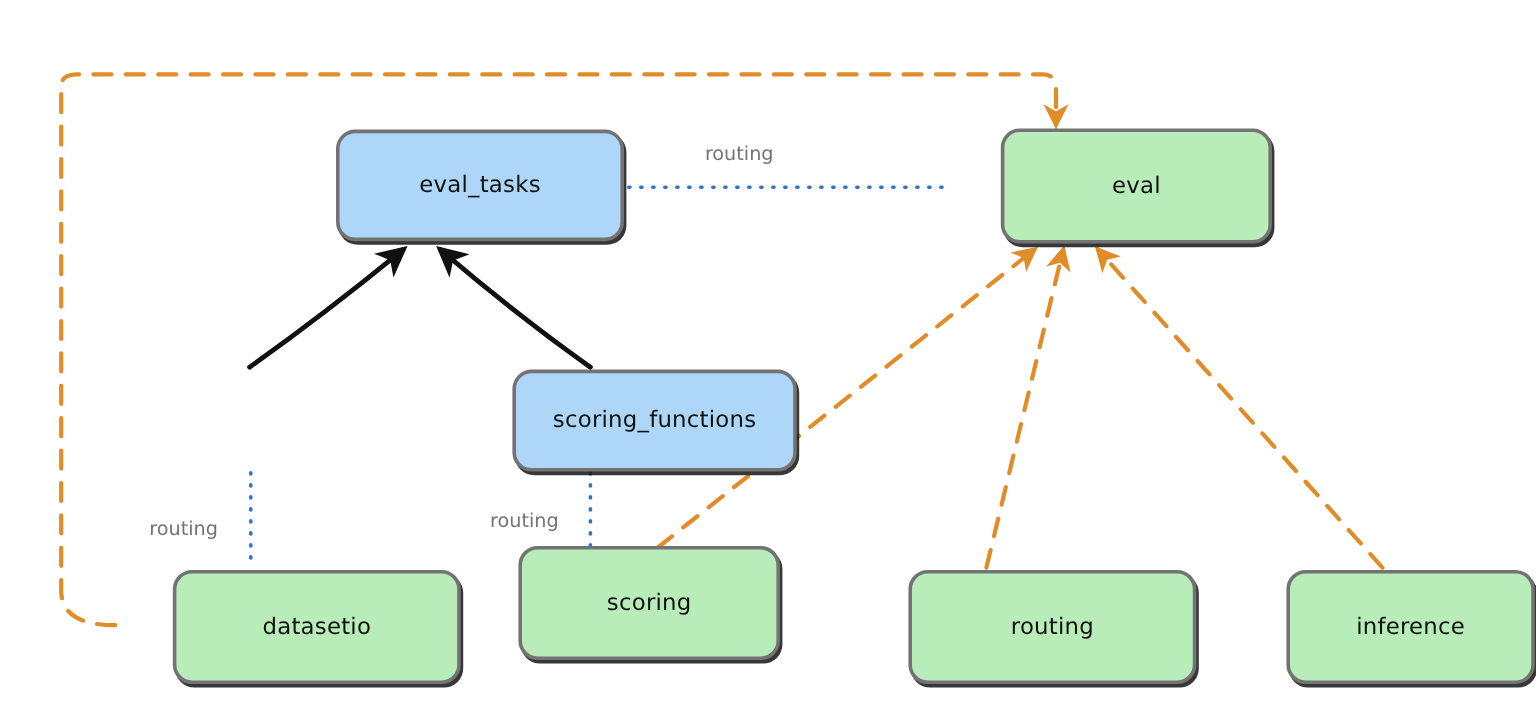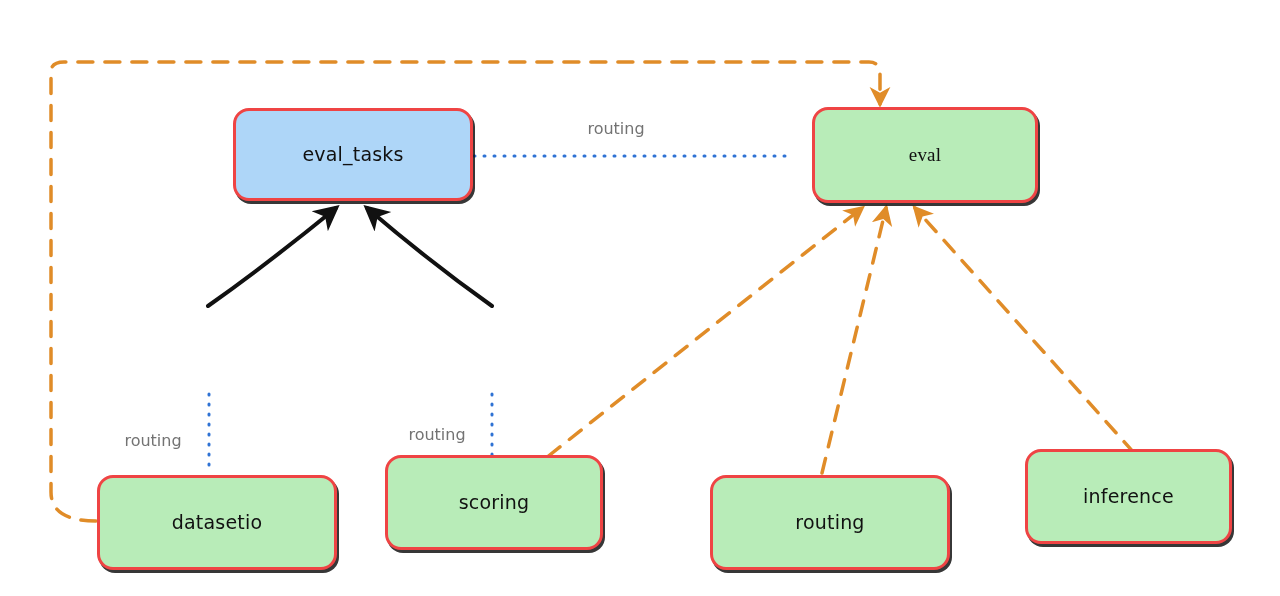--- a/index.html
+++ b/index.html
@@ -20,30 +20,31 @@
     position: absolute;
     left: 0;
     top: 0;
     width: 1280px;
     height: 596px;
     pointer-events: none;
   }
   .node {
     position: absolute;
     box-sizing: border-box;
-    border: 3px solid #ef4444;
+    border: 3px solid #737373;
     border-radius: 16px;
     display: flex;
     align-items: center;
     justify-content: center;
     text-align: right;
     font-size: 19px;
     color: #111111;
     letter-spacing: 0.2px;
     box-shadow: 2px 3px 0 rgba(20,20,20,0.85);
+    margin-left: 47px;
   }
   .node.api {
     background: #aed6f8;
   }
   .node.provider {
     background: #b8ecb8;
   }
   .node-label {
     display: block;
     padding: 0 8px;
@@ -88,39 +89,42 @@
 
     <path d="M 822 473 L 886 208" fill="none" stroke="#e08c28" stroke-width="3.5" stroke-linecap="round" stroke-dasharray="15 12" marker-end="url(#arrow-orange)"></path>
 
     <path d="M 1152 473 L 915 208" fill="none" stroke="#e08c28" stroke-width="3.5" stroke-linecap="round" stroke-dasharray="15 12" marker-end="url(#arrow-orange)"></path>
   </svg>
 
   <div class="node api" style="left:233px; top:108px; width:240px; height:93px;">
     <span class="node-label">eval_tasks</span>
   </div>
 
-  <div class="node provider" style="left:812px; top:107px; width:226px; height:96px;font-family:Liberation Serif, serif;">
+  <div class="node provider" style="left:787px; top:107px; width:226px; height:96px;">
     <span class="node-label">eval</span>
   </div>
 
 
+  <div class="node api" style="left:380px; top:308px; width:237px; height:85px;">
+    <span class="node-label">scoring_functions</span>
+  </div>
 
   <div class="node provider" style="left:97px; top:475px; width:240px; height:95px;">
     <span class="node-label">datasetio</span>
   </div>
 
   <div class="node provider" style="left:385px; top:455px; width:218px; height:95px;">
     <span class="node-label">scoring</span>
   </div>
 
   <div class="node provider" style="left:710px; top:475px; width:240px; height:95px;">
     <span class="node-label">routing</span>
   </div>
 
-  <div class="node provider" style="left:1025px; top:449px; width:207px; height:95px;">
+  <div class="node provider" style="left:1025px; top:475px; width:207px; height:95px;">
     <span class="node-label">inference</span>
   </div>
 
   <span class="edge-label" style="left:616px; top:128px;">routing</span>
 
   <span class="edge-label" style="left:153px; top:440px;">routing</span>
 
   <span class="edge-label" style="left:437px; top:434px;">routing</span>
 
 </div>

